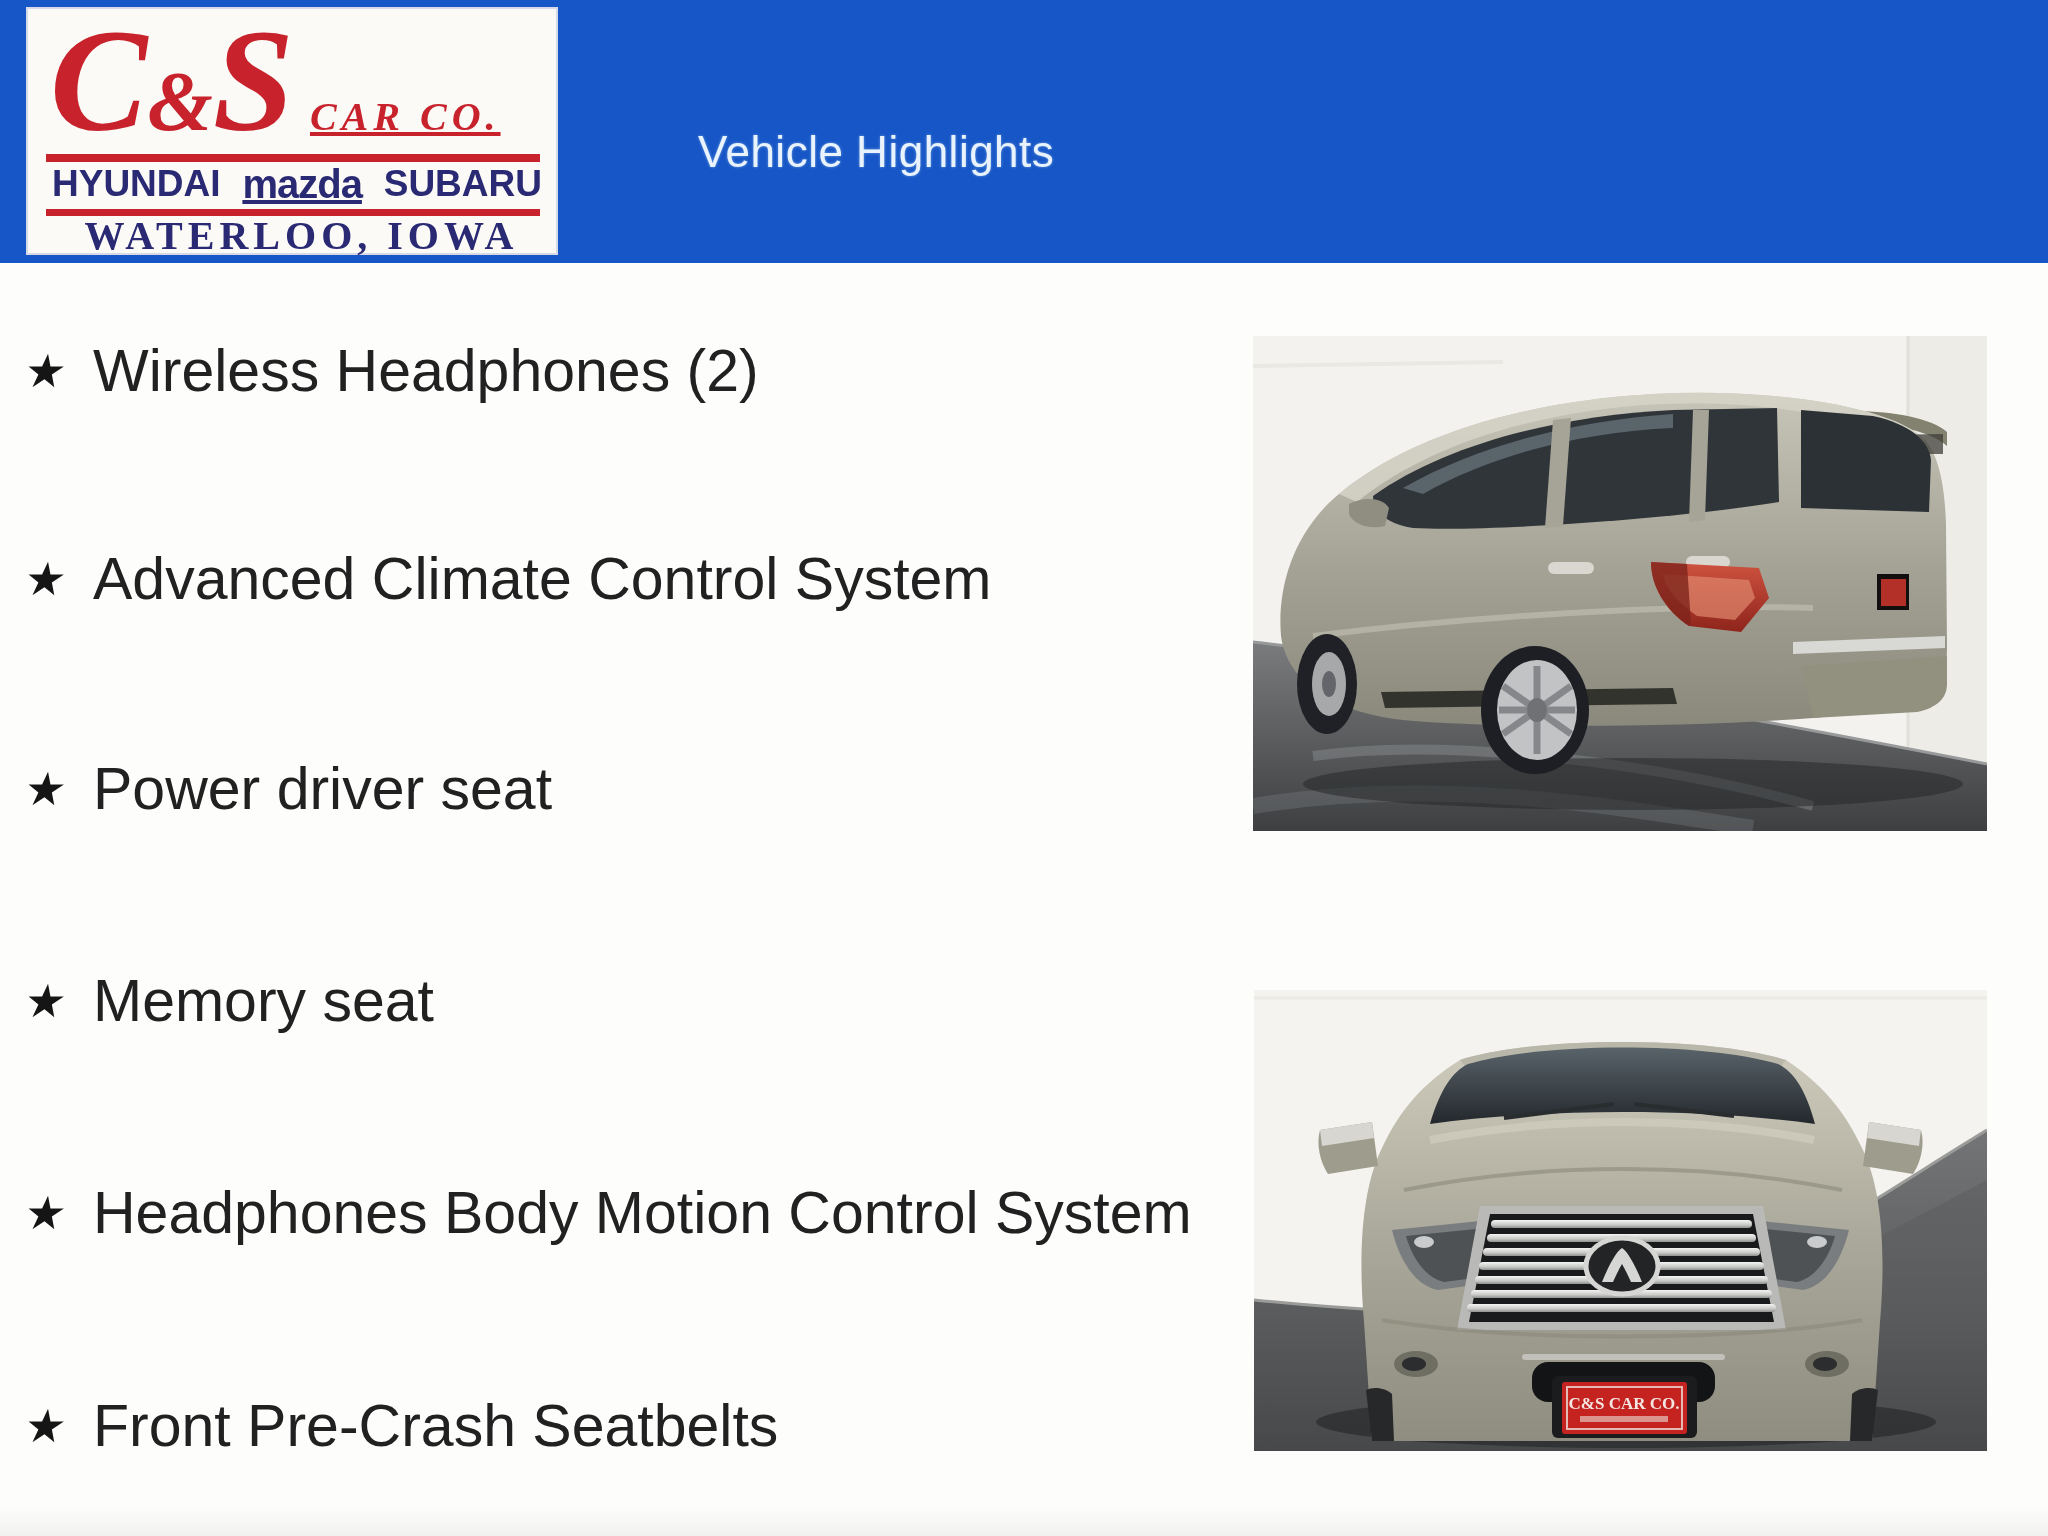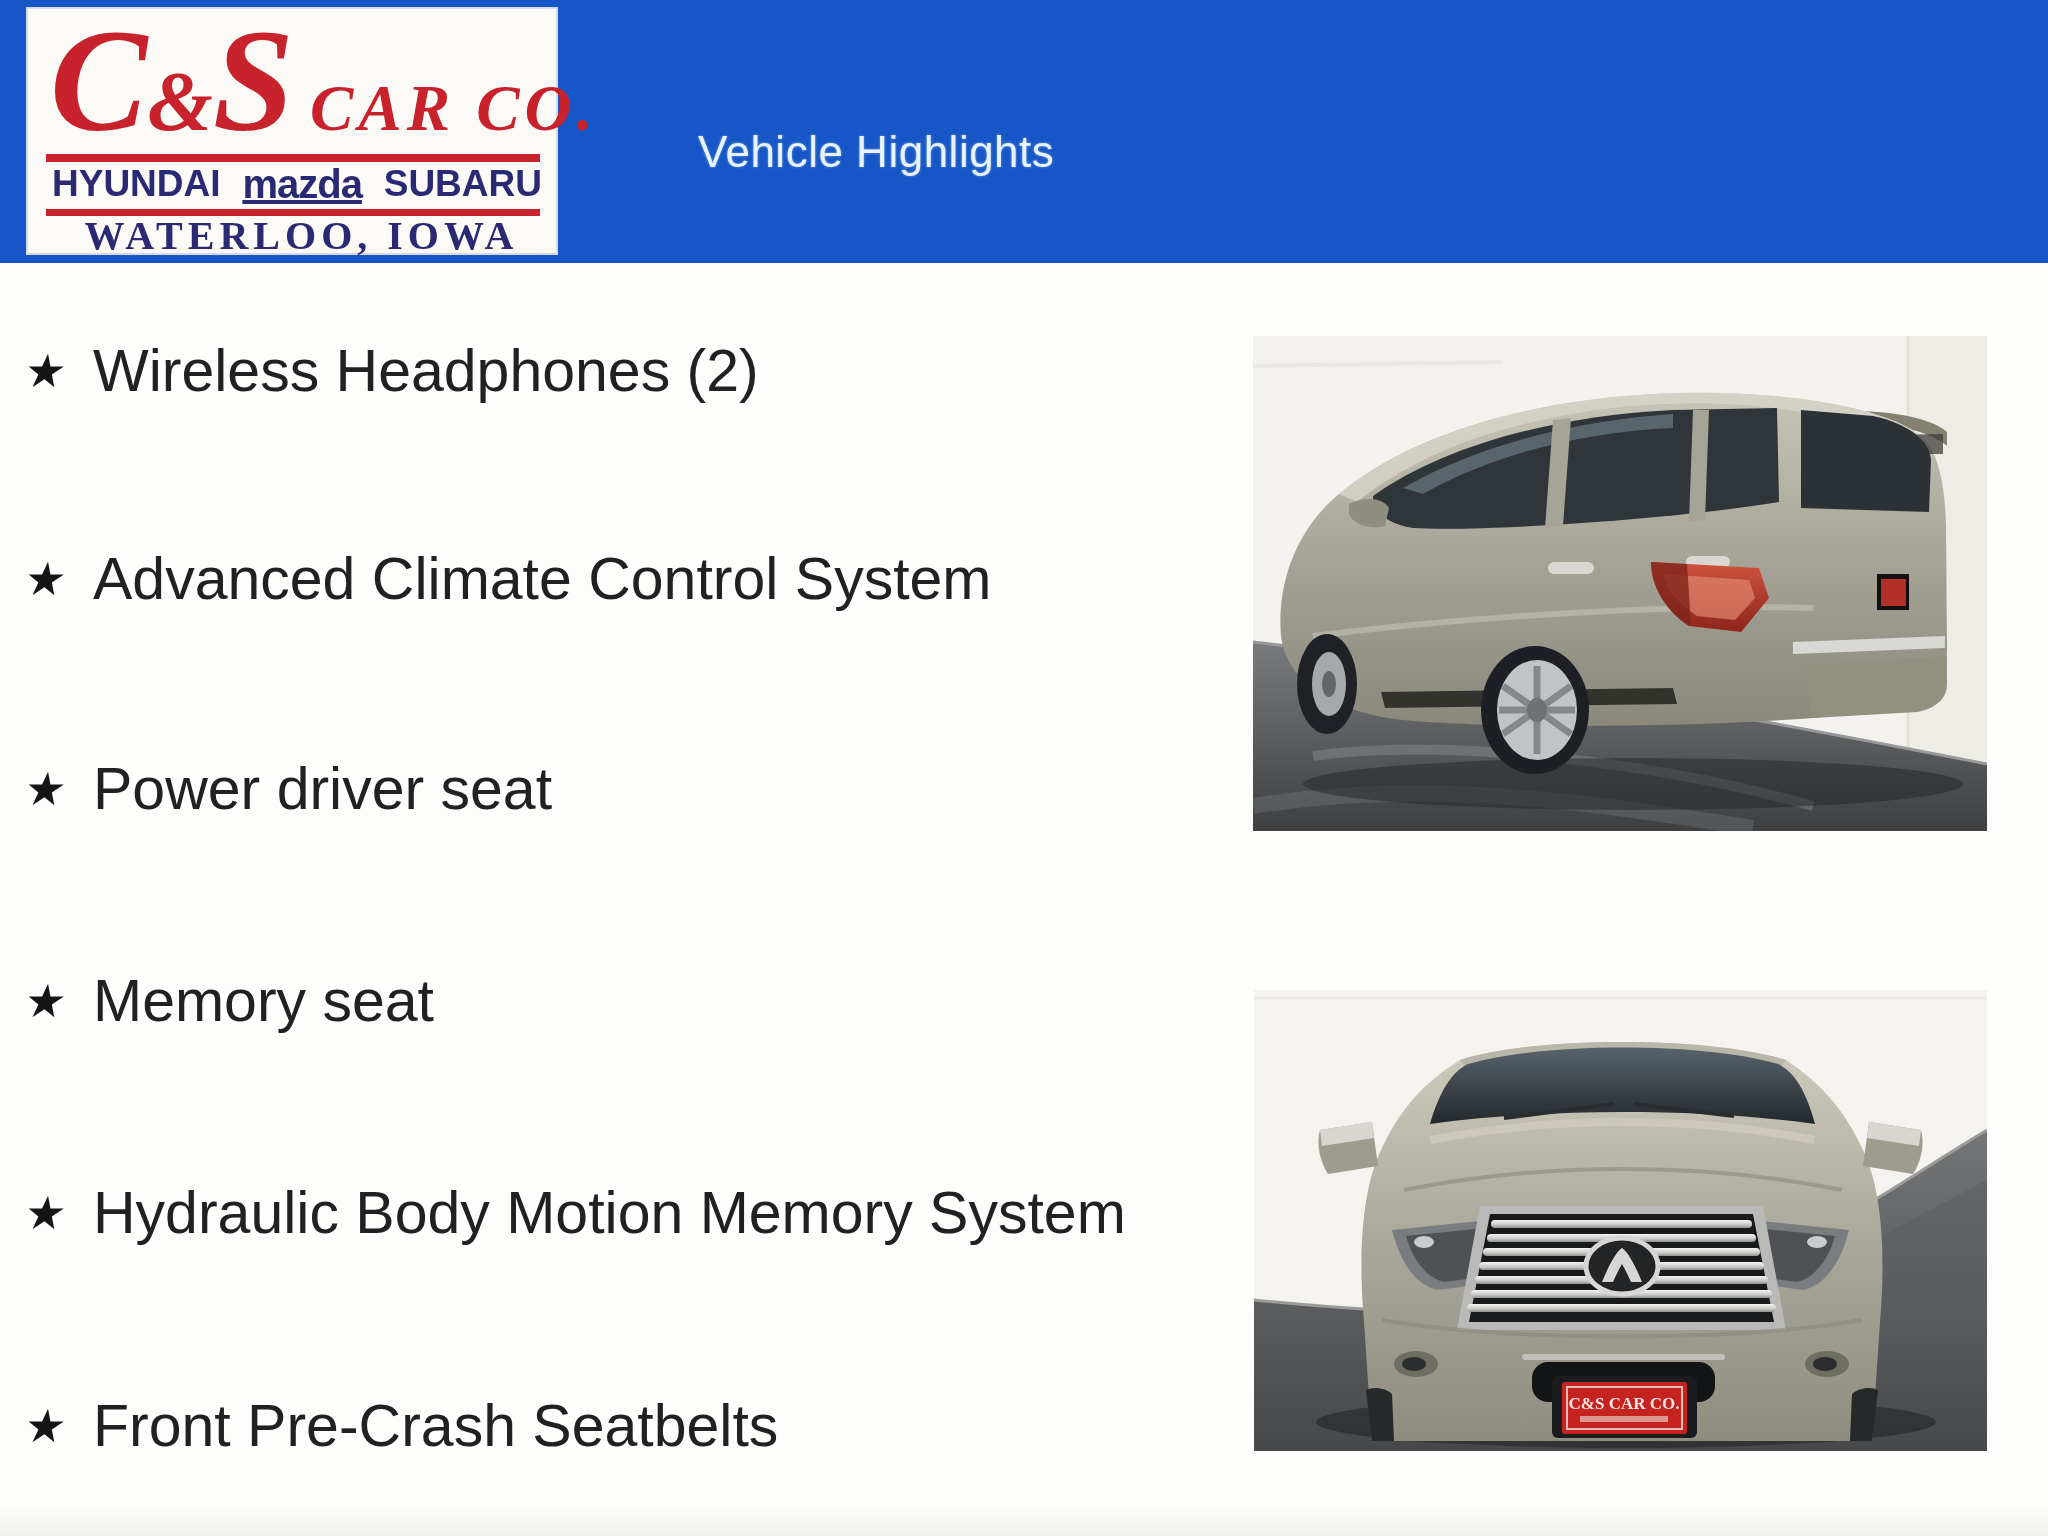--- a/index.html
+++ b/index.html
@@ -19,21 +19,21 @@
     position:absolute;left:28px;top:9px;width:528px;height:244px;
     background:#fbfaf6;box-shadow:0 0 0 2px #d6dae6;
   }
   .logo-row1{
     position:absolute;left:22px;top:6px;display:flex;align-items:baseline;
     font-family:"Liberation Serif",serif;font-style:italic;font-weight:bold;
     color:var(--logo-red,#c8232c);white-space:nowrap;
   }
   .glyph-big{font-size:146px;line-height:132px;}
   .glyph-amp{font-size:84px;line-height:84px;}
-  .carco{font-size:65px;letter-spacing:5px;margin-left:16px;}
+  .carco{font-size:40px;letter-spacing:5px;margin-left:16px;text-decoration:underline;}
   .rule{position:absolute;left:18px;right:16px;height:8px;background:var(--logo-red,#c8232c);}
   .rule-1{top:145px;}
   .rule-2{top:200px;height:7px;}
   .brands{
     position:absolute;left:24px;right:14px;top:154px;display:flex;
     justify-content:space-between;align-items:flex-end;
     color:var(--logo-navy,#2a2a74);font-weight:bold;font-size:37px;line-height:42px;
   }
   .brand-mazda{font-weight:800;letter-spacing:-1px;font-size:40px;text-decoration:underline;}
   .logo-city{
@@ -108,21 +108,21 @@
     <li>
       <span class="star">★</span>
       <span>Power driver seat</span>
     </li>
     <li>
       <span class="star">★</span>
       <span>Memory seat</span>
     </li>
     <li>
       <span class="star">★</span>
-      <span>Hydraulic Body Motion Memory System</span>
+      <span>Headphones Body Motion Control System</span>
     </li>
     <li>
       <span class="star">★</span>
       <span>Front Pre-Crash Seatbelts</span>
     </li>
   </ul>
 
   <figure class="photo" id="photo-top">
     <svg viewBox="0 0 734 495" xmlns="http://www.w3.org/2000/svg">
       <defs>

